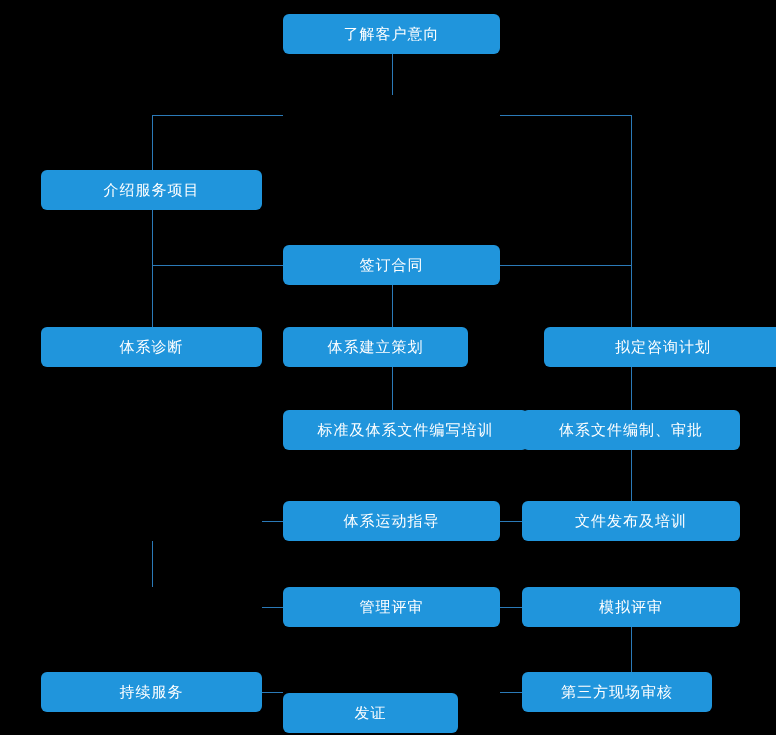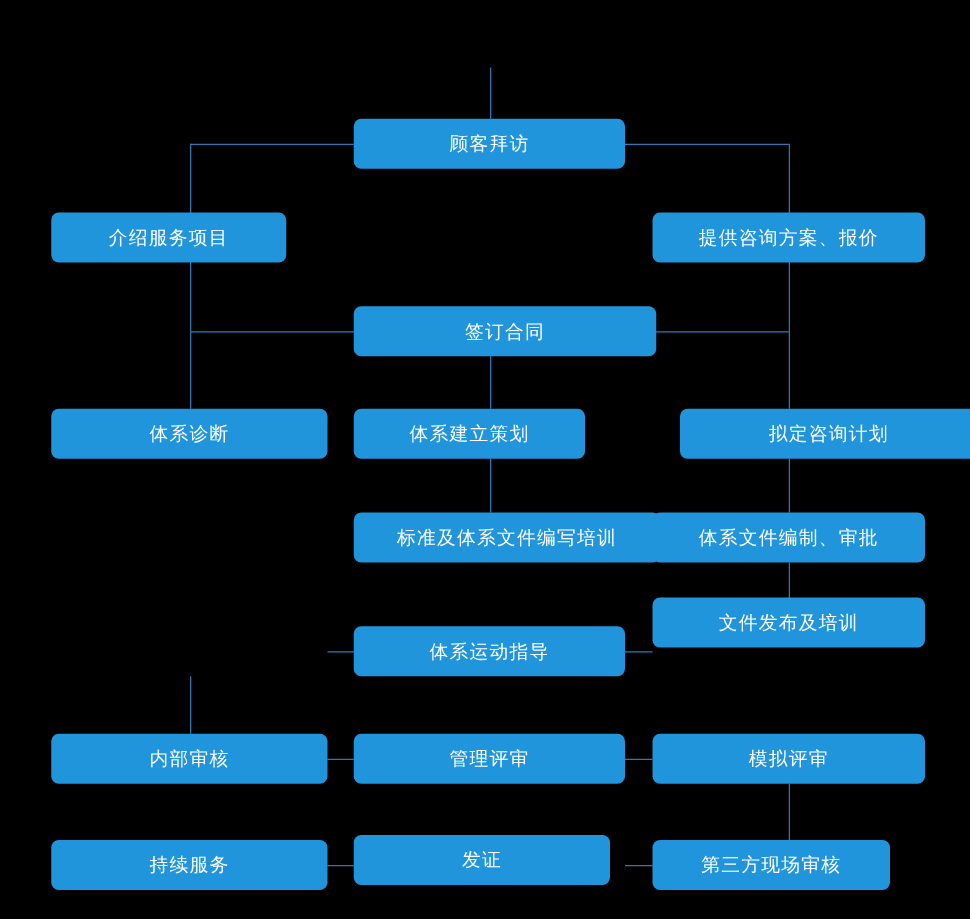--- a/index.html
+++ b/index.html
@@ -52,65 +52,59 @@
   <div class="edge h" style="left:152px;top:265px;width:131px"></div>
   <div class="edge h" style="left:500px;top:265px;width:131px"></div>
   <div class="edge h" style="left:502px;top:430px;width:20px"></div>
   <div class="edge h" style="left:262px;top:521px;width:21px"></div>
   <div class="edge h" style="left:500px;top:521px;width:22px"></div>
   <div class="edge h" style="left:262px;top:607px;width:21px"></div>
   <div class="edge h" style="left:500px;top:607px;width:22px"></div>
   <div class="edge h" style="left:262px;top:692px;width:21px"></div>
   <div class="edge h" style="left:500px;top:692px;width:22px"></div>
 
-  <div class="node" style="left:283px;top:95px;width:217px">
-    <span>顾客拜访</span>
+  <div class="node" style="left:283px;top:14px;width:217px">
+    <span>了解客户意向</span>
   </div>
-  <div class="node" style="left:41px;top:170px;width:188px">
+  <div class="node" style="left:41px;top:170px;width:221px">
     <span>介绍服务项目</span>
   </div>
-  <div class="node" style="left:522px;top:170px;width:218px">
-    <span>提供咨询方案、报价</span>
-  </div>
-  <div class="node" style="left:283px;top:245px;width:242px">
+  <div class="node" style="left:283px;top:245px;width:217px">
     <span>签订合同</span>
   </div>
   <div class="node" style="left:41px;top:327px;width:221px">
     <span>体系诊断</span>
   </div>
   <div class="node" style="left:283px;top:327px;width:185px">
     <span>体系建立策划</span>
   </div>
   <div class="node" style="left:544px;top:327px;width:238px">
     <span>拟定咨询计划</span>
   </div>
   <div class="node" style="left:283px;top:410px;width:245px">
     <span>标准及体系文件编写培训</span>
   </div>
   <div class="node" style="left:522px;top:410px;width:218px">
     <span>体系文件编制、审批</span>
   </div>
   <div class="node" style="left:283px;top:501px;width:217px">
     <span>体系运动指导</span>
   </div>
-  <div class="node" style="left:522px;top:478px;width:218px">
+  <div class="node" style="left:522px;top:501px;width:218px">
     <span>文件发布及培训</span>
-  </div>
-  <div class="node" style="left:41px;top:587px;width:221px">
-    <span>内部审核</span>
   </div>
   <div class="node" style="left:283px;top:587px;width:217px">
     <span>管理评审</span>
   </div>
   <div class="node" style="left:522px;top:587px;width:218px">
     <span>模拟评审</span>
   </div>
   <div class="node" style="left:41px;top:672px;width:221px">
     <span>持续服务</span>
   </div>
-  <div class="node" style="left:283px;top:668px;width:205px">
+  <div class="node" style="left:283px;top:693px;width:175px">
     <span>发证</span>
   </div>
   <div class="node" style="left:522px;top:672px;width:190px">
     <span>第三方现场审核</span>
   </div>
 
 </div>
 
 </body></html>

